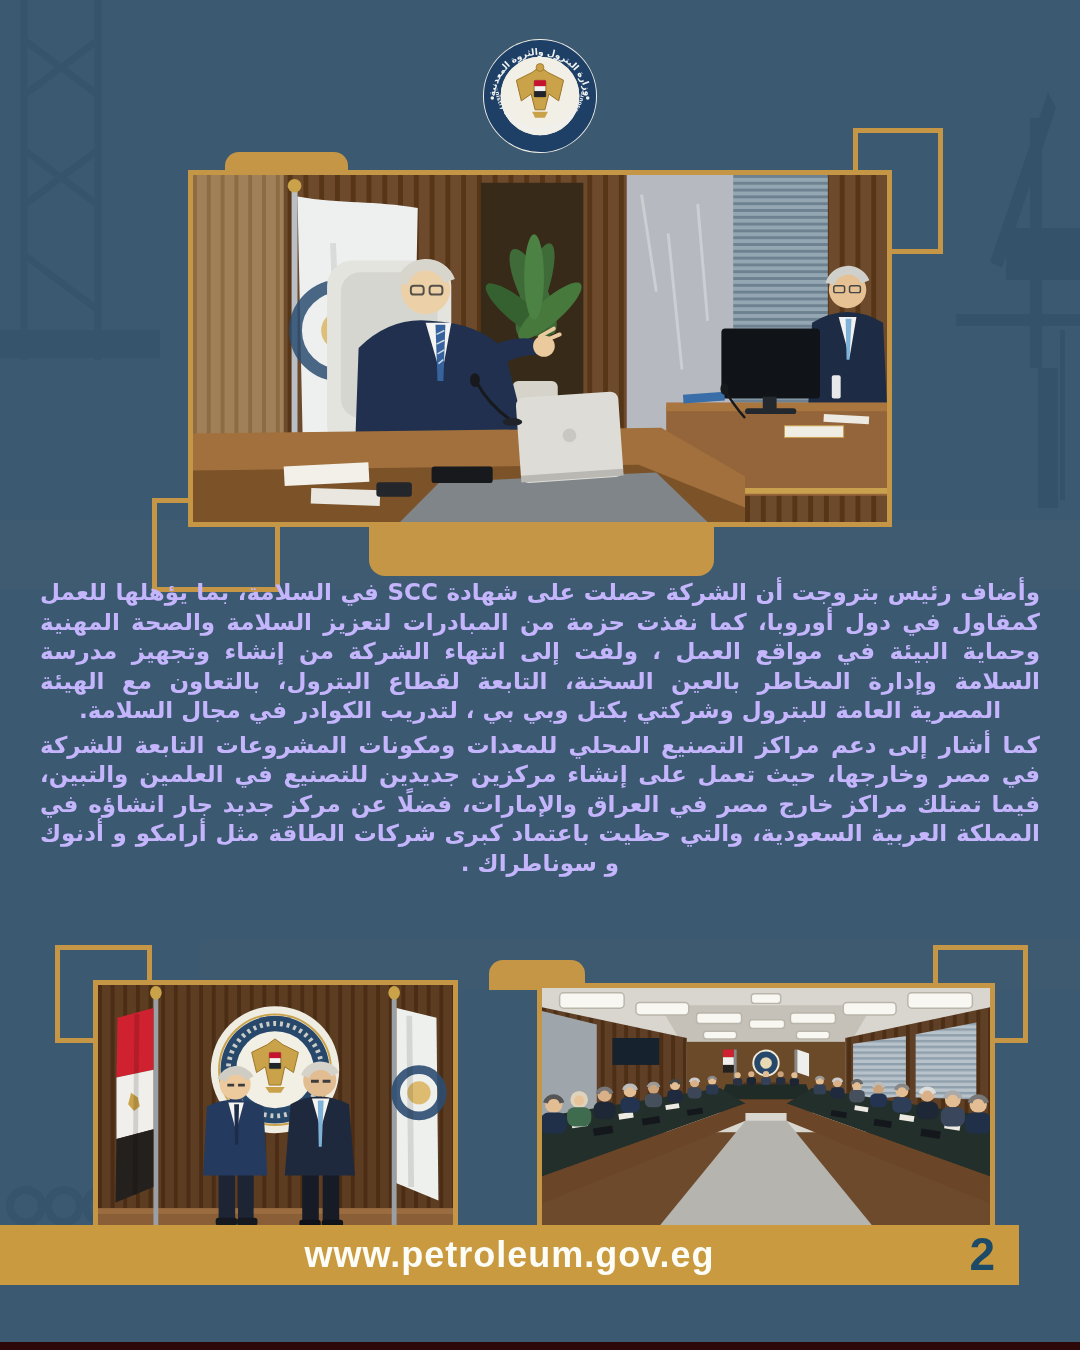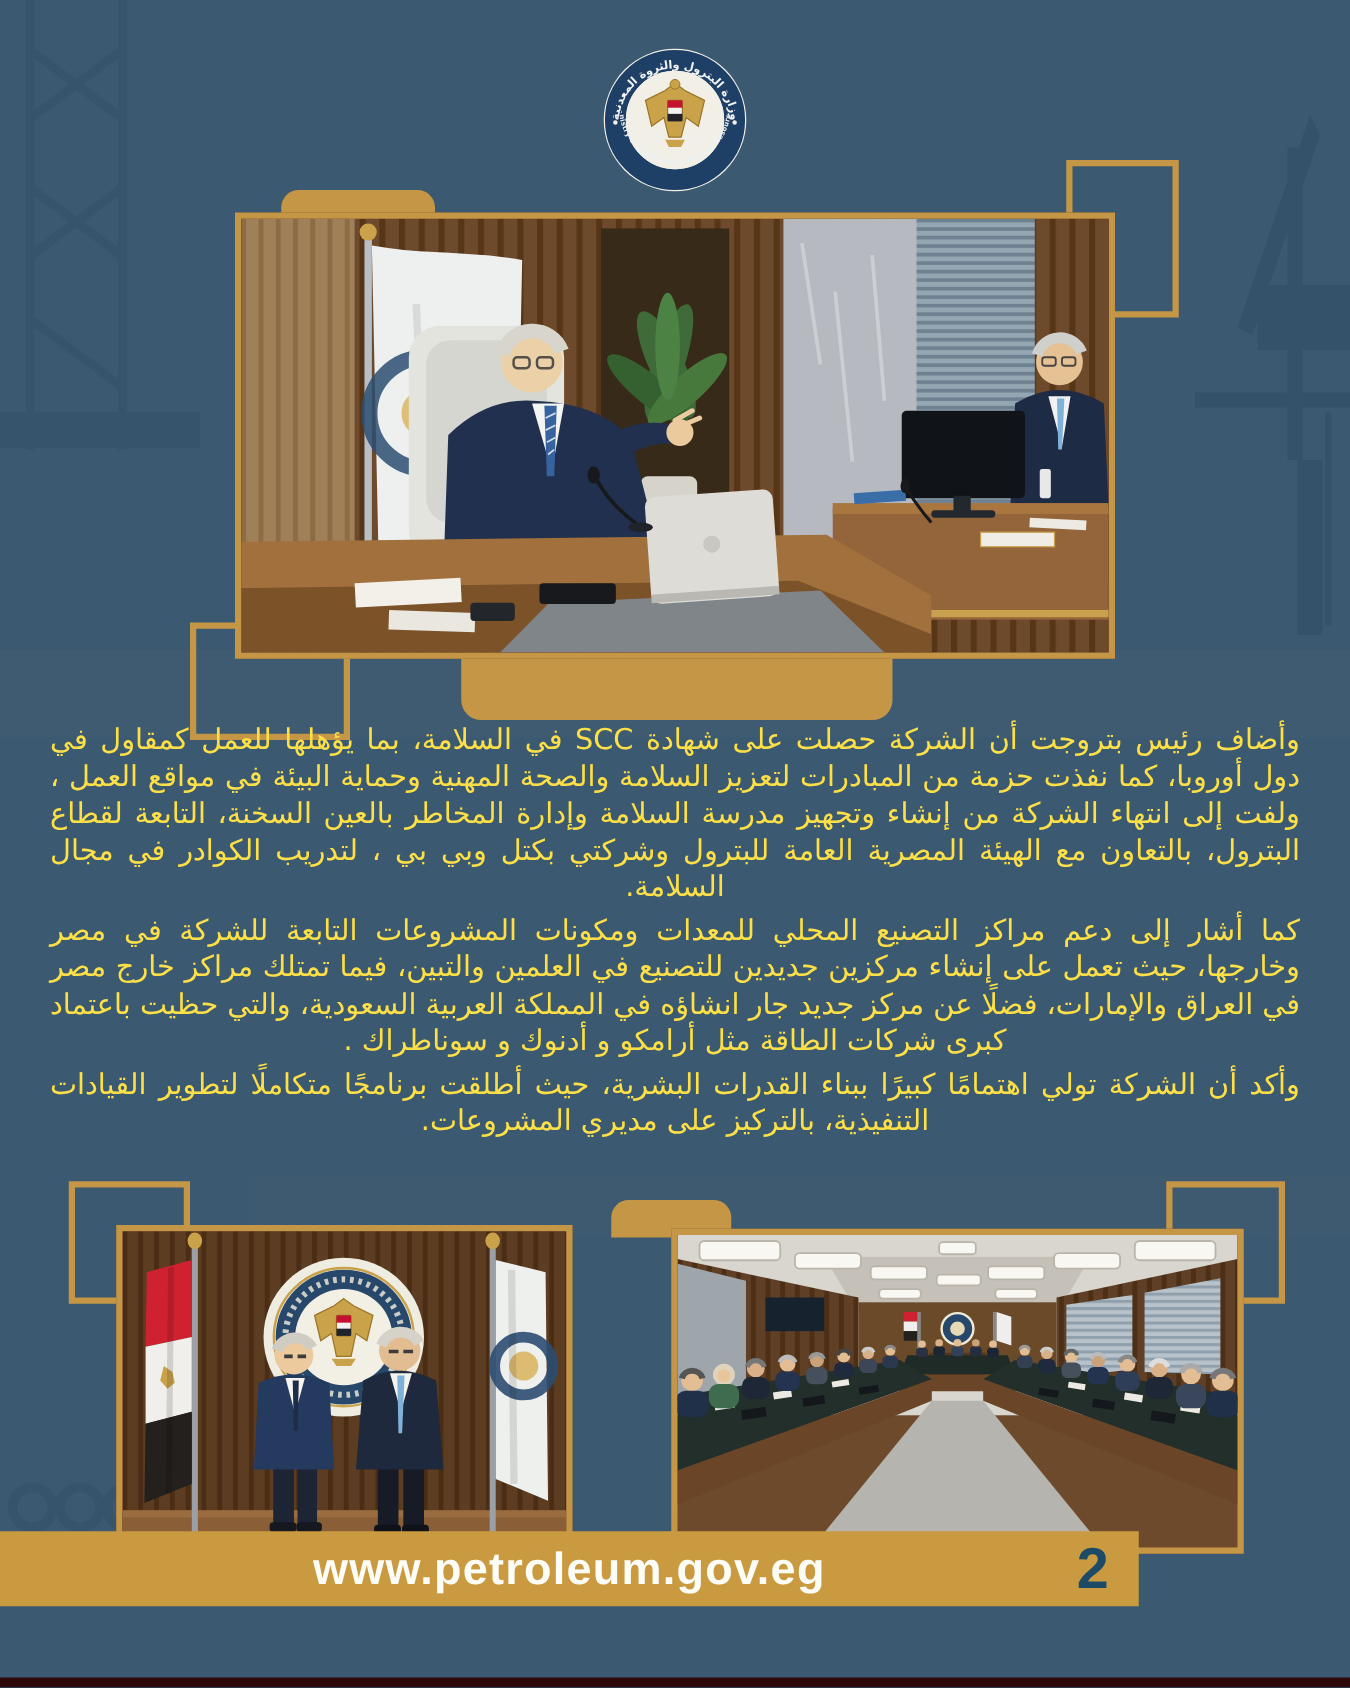--- a/index.html
+++ b/index.html
@@ -9,24 +9,24 @@
   .logo{position:absolute;left:481px;top:37px;width:118px;height:118px;z-index:3;}
   .deco{position:absolute;z-index:1;}
   .sq{border:5px solid #c49645;background:transparent;}
   .tab{background:#c49645;}
   .tab-top{border-radius:14px 14px 0 0;}
   .tab-bottom{border-radius:0 0 16px 16px;}
   .photo{position:absolute;z-index:2;border:5px solid #c49645;box-sizing:border-box;
          background:#6d4a2c;margin:0;padding:0;}
   .photo svg{display:block;width:100%;height:100%;}
   .article{position:absolute;left:40px;top:578px;width:1000px;z-index:3;direction:rtl;}
-  .article p{margin:0 0 5px 0;font-size:23px;line-height:29.5px;font-weight:normal;
-             color:#fde047;text-align:justify;text-align-last:center;
+  .article p{margin:0 0 5px 0;font-size:23px;line-height:29.5px;font-weight:bold;
+             color:#c4b5fd;text-align:justify;text-align-last:center;
              font-family:"DejaVu Sans",sans-serif;}
-  .footer-bar{position:absolute;left:0;top:1225px;width:911px;height:60px;
+  .footer-bar{position:absolute;left:0;top:1225px;width:1019px;height:60px;
               background:#ca9a40;z-index:4;}
   .site-url{position:absolute;left:0;top:0;width:100%;height:60px;line-height:60px;
             text-align:center;color:#fdfdf8;font-weight:bold;font-size:36px;
             letter-spacing:1px;font-family:"Liberation Sans","DejaVu Sans",sans-serif;}
   .page-num{position:absolute;right:24px;top:0;height:60px;line-height:58px;
             color:#1d4a66;font-weight:bold;font-size:46px;
             font-family:"Liberation Sans","DejaVu Sans",sans-serif;}
   .footer-strip{position:absolute;left:0;top:1342px;width:1080px;height:8px;
                 background:#2d0808;z-index:4;}
 </style>
@@ -187,21 +187,20 @@
         <path d="M322 252 Q300 236 288 214" stroke="#17191c" stroke-width="3" fill="none"></path>
         <ellipse cx="286" cy="211" rx="5" ry="7" fill="#17191c"></ellipse>
         <ellipse cx="324" cy="254" rx="10" ry="4" fill="#20242a"></ellipse>
       </g>
     </svg>
   </figure>
 
   <section class="article">
     <p>وأضاف رئيس بتروجت أن الشركة حصلت على شهادة SCC في السلامة، بما يؤهلها للعمل كمقاول في دول أوروبا، كما نفذت حزمة من المبادرات لتعزيز السلامة والصحة المهنية وحماية البيئة في مواقع العمل ، ولفت إلى انتهاء الشركة من إنشاء وتجهيز مدرسة السلامة وإدارة المخاطر بالعين السخنة، التابعة لقطاع البترول، بالتعاون مع الهيئة المصرية العامة للبترول وشركتي بكتل وبي بي ، لتدريب الكوادر في مجال السلامة.</p>
     <p>كما أشار إلى دعم مراكز التصنيع المحلي للمعدات ومكونات المشروعات التابعة للشركة في مصر وخارجها، حيث تعمل على إنشاء مركزين جديدين للتصنيع في العلمين والتبين، فيما تمتلك مراكز خارج مصر في العراق والإمارات، فضلًا عن مركز جديد جار انشاؤه في المملكة العربية السعودية، والتي حظيت باعتماد كبرى شركات الطاقة مثل أرامكو و أدنوك و سوناطراك .</p>
-    <p>وأكد أن الشركة تولي اهتمامًا كبيرًا ببناء القدرات البشرية، حيث أطلقت برنامجًا متكاملًا لتطوير القيادات التنفيذية، بالتركيز على مديري المشروعات.</p>
   </section>
 
   <div class="deco sq" style="left:55px;top:945px;width:87px;height:88px;"></div>
   <div class="deco sq" style="left:933px;top:945px;width:85px;height:88px;"></div>
   <div class="deco tab tab-top" style="left:489px;top:960px;width:96px;height:30px;"></div>
   <div class="deco tab tab-bottom" style="left:182px;top:1230px;width:258px;height:37px;"></div>
   <div class="deco tab tab-bottom" style="left:630px;top:1228px;width:255px;height:37px;"></div>
 
   <figure class="photo" style="left:93px;top:980px;width:365px;height:265px;">
     <svg viewBox="0 0 365 265" preserveAspectRatio="none">

